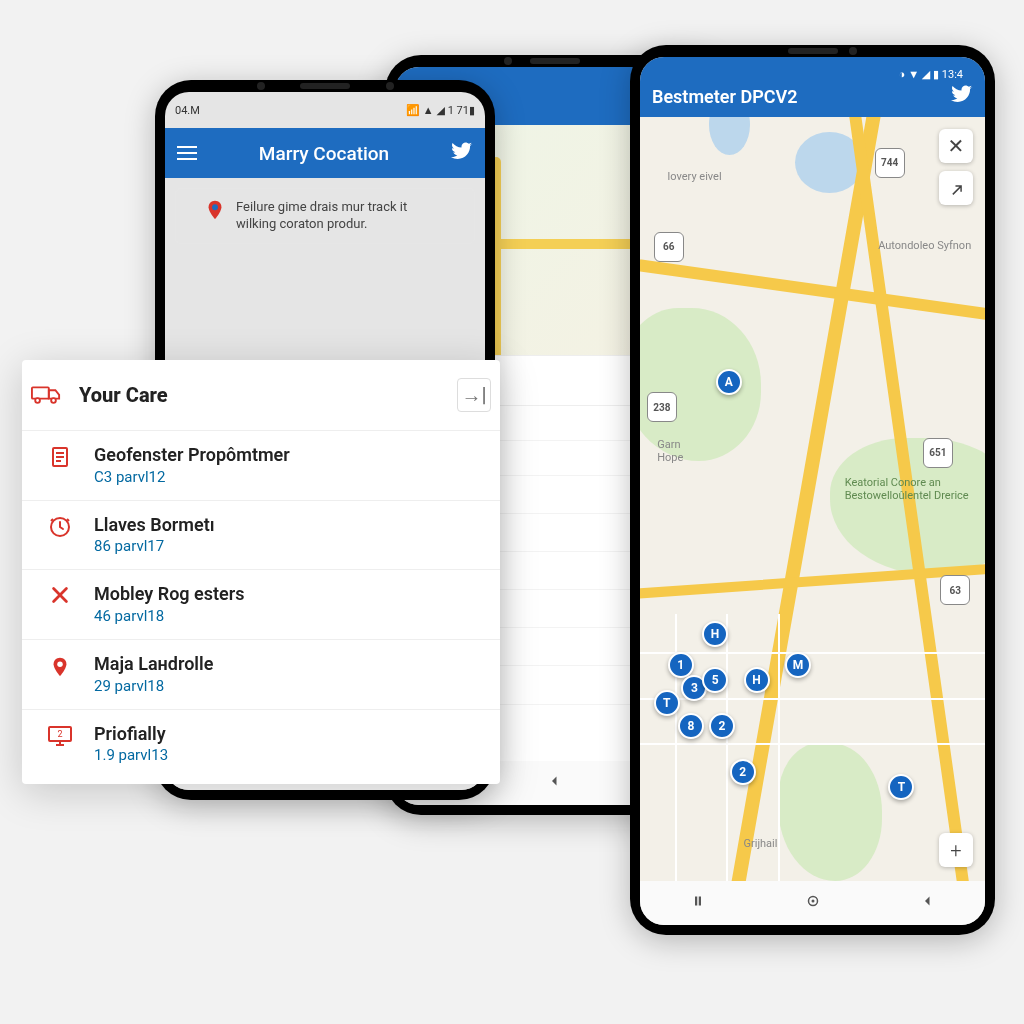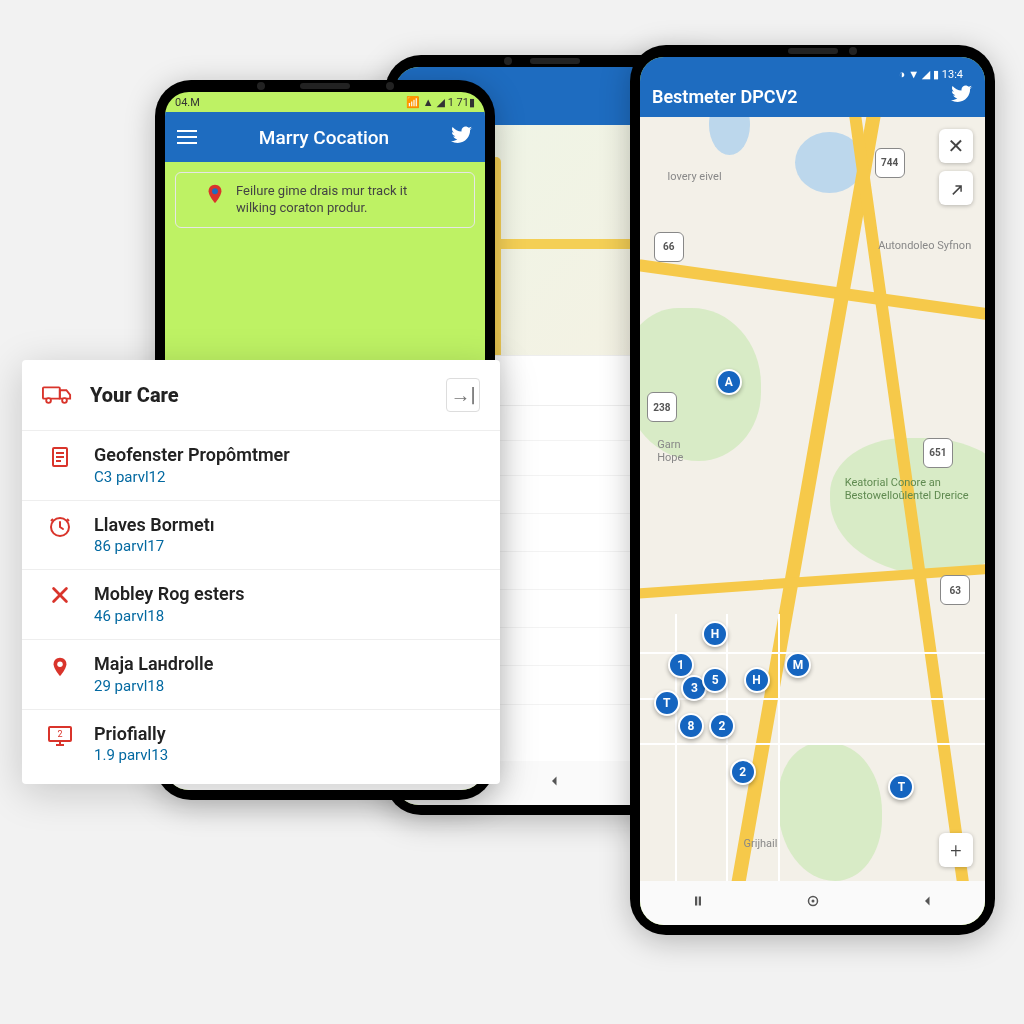--- a/index.html
+++ b/index.html
@@ -1,28 +1,28 @@
 <!DOCTYPE html>
 <html><head>
 <meta charset="utf-8">
 <style>
   * { margin:0; padding:0; box-sizing:border-box; font-family: Roboto, Arial, sans-serif; }
   body { width:1024px; height:1024px; background:#f2f2f2; position:relative; overflow:hidden; }
   .stage { position:relative; width:100%; height:100%; }
 
   .phone { position:absolute; background:#000; border-radius:36px; padding:12px 10px 10px; box-shadow:0 6px 30px rgba(0,0,0,.25); }
-  .phone .screen { width:100%; height:100%; background:#bef264; border-radius:24px; overflow:hidden; display:flex; flex-direction:column; }
+  .phone .screen { width:100%; height:100%; background:#e5e5e5; border-radius:24px; overflow:hidden; display:flex; flex-direction:column; }
 
   
   .phone.p1 { left:155px; top:80px; width:340px; height:720px; z-index:2; }
   .phone.p2 { left:385px; top:55px; width:340px; height:760px; z-index:1; }
   .phone.p3 { left:630px; top:45px; width:365px; height:890px; z-index:1; }
 
   
-  .statusbar { height:20px; display:flex; align-items:center; justify-content:space-between; padding:0 10px; font-size:11px; color:#333; }
+  .statusbar { height:36px; display:flex; align-items:center; justify-content:space-between; padding:0 10px; font-size:11px; color:#333; }
   .statusbar .right { display:flex; align-items:center; gap:3px; }
   .statusbar.light { color:#fff; }
 
   
   .appbar { background:#1e6cc0; color:#fff; display:flex; align-items:center; padding:0 12px; height:50px; gap:12px; }
   .appbar .title { flex:1; font-size:19px; font-weight:500; text-align:center; }
   .appbar .title.left { text-align:left; }
   .hamburger { width:20px; height:14px; display:flex; flex-direction:column; justify-content:space-between; }
   .hamburger span { display:block; height:2px; background:#fff; }
   .bird-icon svg { width:22px; height:22px; fill:#fff; }
@@ -61,21 +61,21 @@
   .bigmap .lake { position:absolute; background:#bcd7ec; border-radius:50%; }
   .bigmap .hiway { position:absolute; background:#f6c94a; border-radius:10px; }
   .bigmap .street { position:absolute; background:#fff; }
   .shield { position:absolute; width:30px; height:30px; background:#fff; border:1px solid #888; border-radius:6px; display:flex; align-items:center; justify-content:center; font-size:10px; font-weight:700; color:#555;}
   .label { position:absolute; color:#888; font-size:11px; white-space:nowrap;}
   .label.green{ color:#5f8a50; }
   .pin-marker { position:absolute; width:26px; height:26px; background:#1565c0; border:2px solid #fff; color:#fff; border-radius:50%; display:flex; align-items:center; justify-content:center; font-weight:700; font-size:12px; box-shadow:0 2px 4px rgba(0,0,0,.3);}
 
   
   .float-card { position:absolute; left:22px; top:360px; width:478px; background:#fff; border-radius:4px; box-shadow:0 8px 40px rgba(0,0,0,.18); z-index:5; padding-bottom:6px;}
-  .fc-head { display:flex; align-items:center; padding:18px 20px; gap:18px; font-size:20px; font-weight:800; color:#222;}
+  .fc-head { display:flex; align-items:center; padding:18px 9px; gap:18px; font-size:20px; font-weight:800; color:#222;}
   .fc-head .sp { flex:1; }
   .fc-head .arrow-btn { width:34px; height:34px; border:1px solid #ddd; border-radius:4px; display:flex; align-items:center; justify-content:center; color:#777;}
   .fc-sep { height:1px; background:#eee;}
   .fc-item { display:flex; gap:20px; padding:14px 24px; align-items:flex-start;}
   .fc-item .icon { width:28px; display:flex; justify-content:center; color:#d9342b;}
   .fc-item .t1 { font-size:18px; font-weight:600; color:#222; line-height:1.15;}
   .fc-item .t2 { font-size:15px; color:#0369a1; margin-top:2px;}
 
   .sensor { position:absolute; left:50%; transform:translateX(-50%); top:3px; width:50px; height:6px; background:#222; border-radius:4px;}
   .cam { position:absolute; width:8px; height:8px; border-radius:50%; background:#222; top:2px;}

